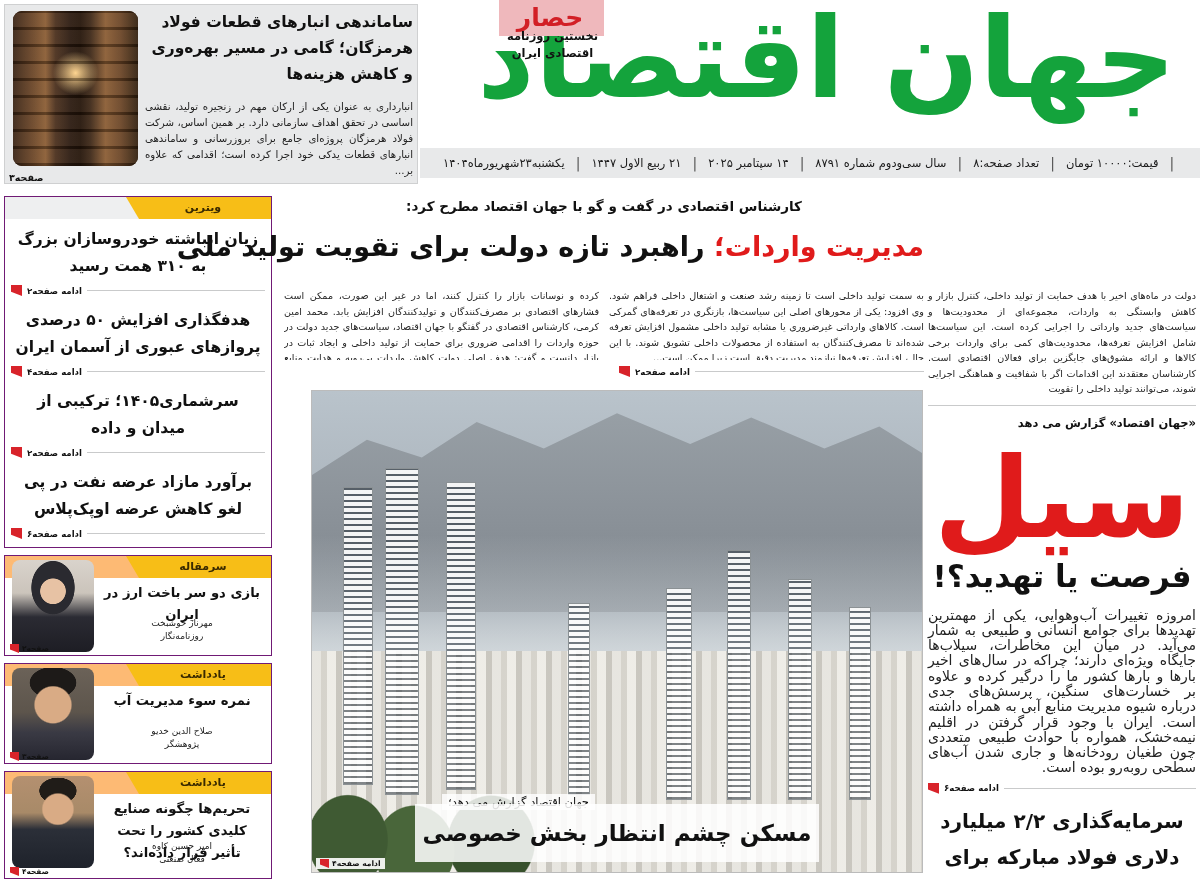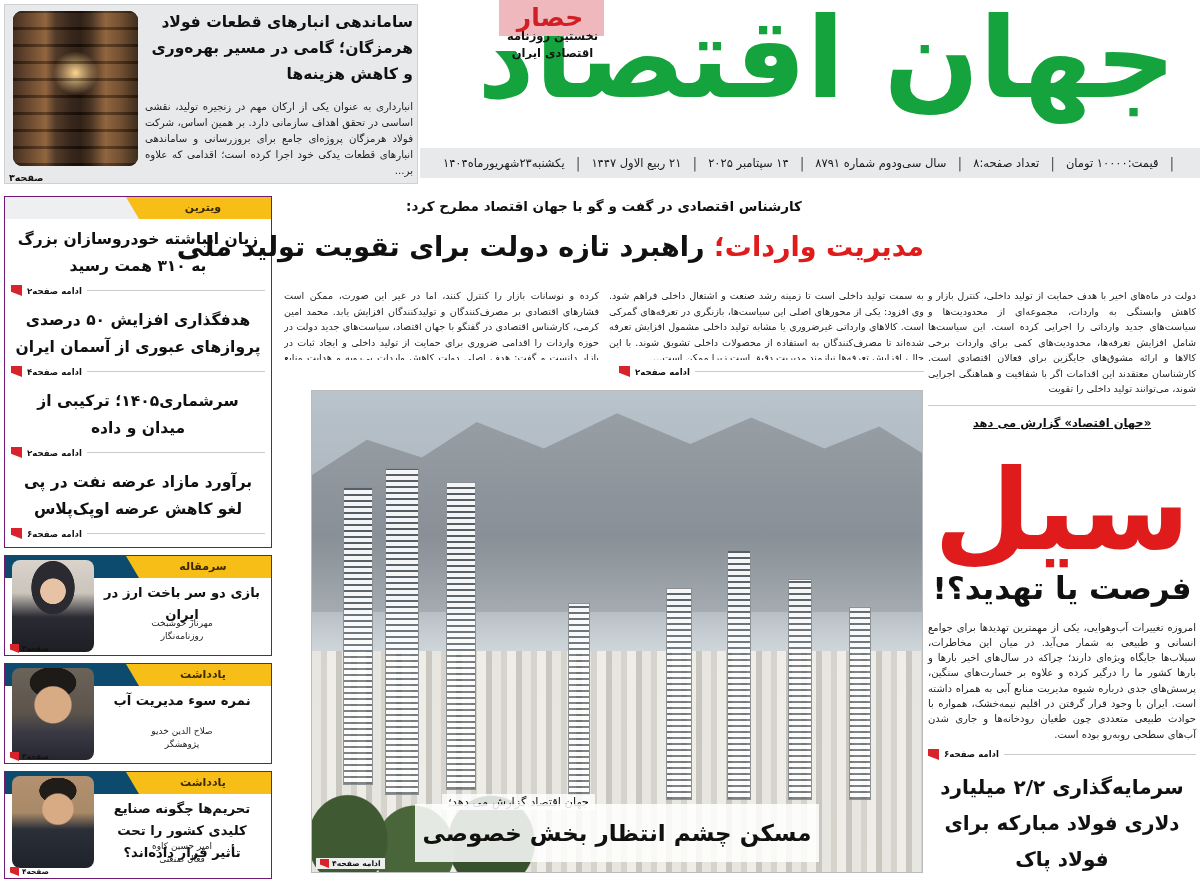--- a/index.html
+++ b/index.html
@@ -172,21 +172,21 @@
     width: 11px; height: 11px;
     background: #D8232A;
     clip-path: polygon(0 0, 100% 0, 100% 100%, 0 62%);
     flex: 0 0 auto;
   }
   .cont-label { font-size: 8.6px; font-weight: bold; color: #111; white-space: nowrap; }
   .cont-line { flex: 1 1 auto; height: 1px; background: #c9cacb; }
 
   
   .apanel { position: relative; height: 101px; overflow: hidden; }
-  .ap-head { position: relative; height: 22px; background: #0c4a6e; }
+  .ap-head { position: relative; height: 22px; background: #fdba74; }
   .ap-photo {
     position: absolute; left: 7px; top: 4px;
     width: 82px; height: 92px;
     border-radius: 8px; overflow: hidden;
     background: #8a7a6a;
   }
   .ap-title {
     position: absolute; right: 8px; top: 26px;
     width: 162px;
     font-size: 13.2px; font-weight: bold;
@@ -279,40 +279,40 @@
   .hero-cont .cont-label { font-size: 7.6px; }
 
   
   .rightcol { position: absolute; right: 4px; top: 288px; width: 268px; }
   .rc-text {
     font-size: 9.6px; line-height: 15.5px; color: #222;
     text-align: justify;
   }
   .rc-rule { height: 1px; background: #c9cacb; margin: 8px 0 10px 0; }
   .rc-kick {
-    text-align: center; font-size: 11.5px;
-    font-weight: bold; color: #111; margin-bottom: 20px; text-decoration: underline;
+    font-size: 11.5px;
+    font-weight: bold; color: #111; margin-bottom: 8px;
   }
   .rc-big {
     text-align: center;
     font-size: 112px;
     font-weight: bold;
     color: #E01B1B;
     line-height: 120px;
     margin: 2px 0 -4px 0;
     letter-spacing: -2px;
   }
   .rc-sub {
     text-align: center;
     font-size: 31px; font-weight: bold; color: #111;
     line-height: 44px;
     margin-bottom: 10px;
   }
   .rc-body {
-    font-size: 10px; line-height: 15.3px; color: #222;
+    font-size: 14px; line-height: 15.3px; color: #222;
     text-align: justify;
   }
   .rc-cont {
     display: flex; flex-direction: row-reverse; align-items: center; gap: 5px;
     margin: 7px 0 9px 0;
   }
   .rc-cont .cont-line { flex: 1 1 auto; height: 1px; background: #c9cacb; }
   .rc-head2 {
     text-align: center;
     font-size: 20px; font-weight: bold; color: #111;

